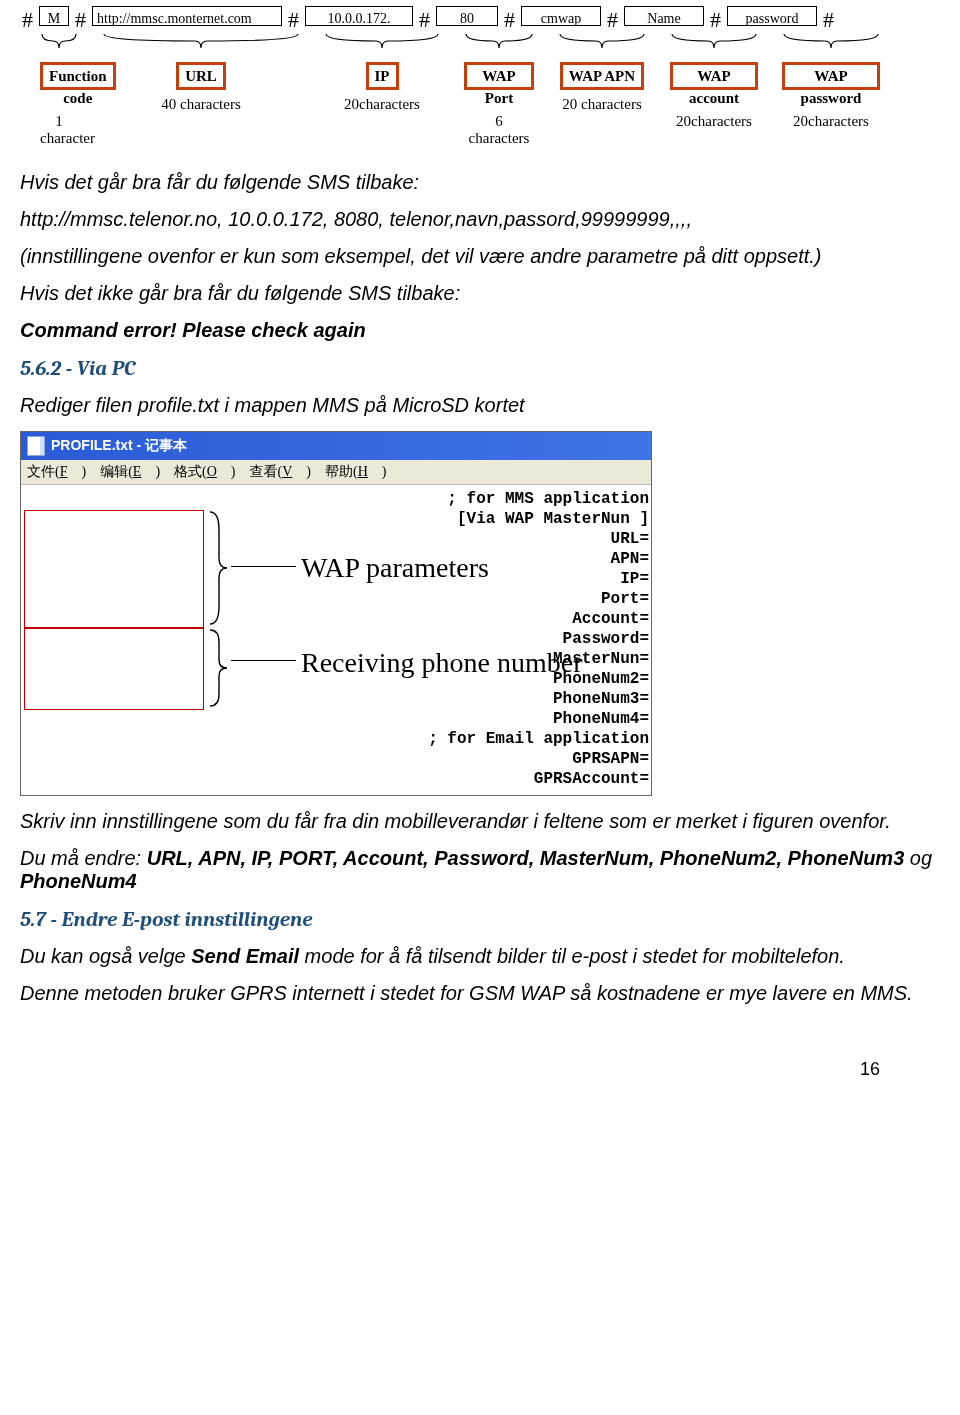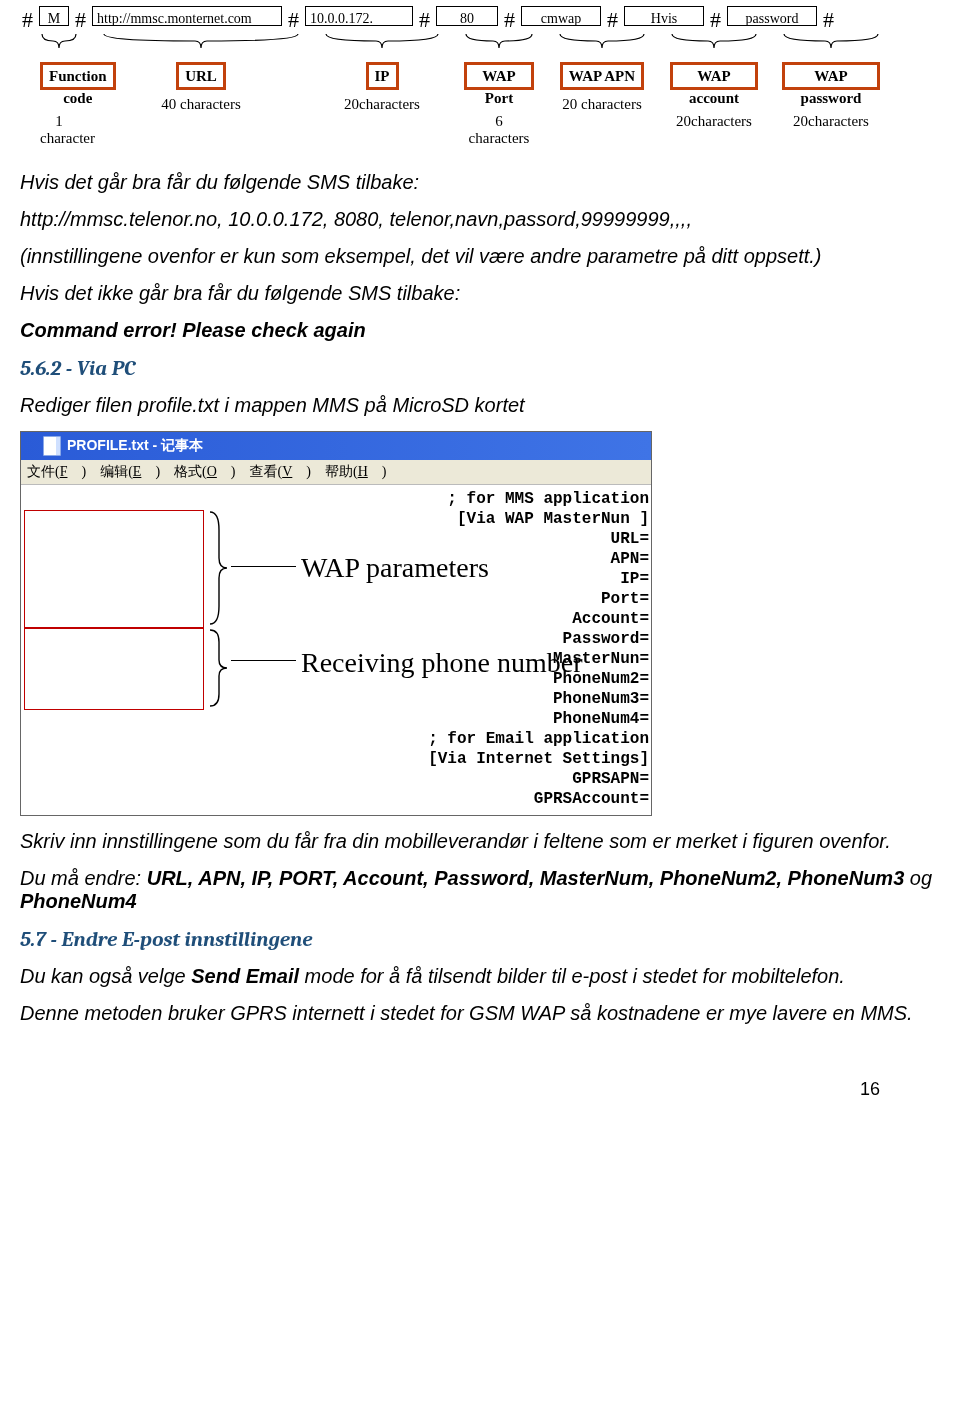--- a/index.html
+++ b/index.html
@@ -34,21 +34,21 @@
     font-size: 14px;
     padding: 2px 4px;
     height: 20px;
     line-height: 20px;
     text-align: left;
     box-sizing: border-box;
     overflow: hidden;
   }
   .cell.c-m { width: 30px; text-align: center; }
   .cell.c-url { width: 190px; }
-  .cell.c-ip { width: 108px; }
+  .cell.c-ip { width: 108px; text-align: center; }
   .cell.c-port { width: 62px; text-align: center; }
   .cell.c-apn { width: 80px; text-align: center; }
   .cell.c-name { width: 80px; text-align: center; }
   .cell.c-pw { width: 90px; text-align: center; }
 
   .braces-row {
     display: flex;
     gap: 4px;
     font-family: "Times New Roman", serif;
     margin-top: -2px;
@@ -95,21 +95,21 @@
   }
   .np-title {
     display: flex;
     align-items: center;
     gap: 6px;
     background: linear-gradient(to right, #2a5bd7, #3f74e6);
     color: #fff;
     font-family: Tahoma, sans-serif;
     font-size: 14px;
     font-weight: bold;
-    padding: 3px 22px;
+    padding: 3px 6px;
     height: 22px;
   }
   .np-doc-icon {
     width: 16px; height: 18px;
     background: #fff;
     border: 1px solid #8aa8e8;
     border-radius: 1px;
     display: inline-block;
     box-shadow: inset -4px 0 0 #cfe0ff;
   }
@@ -181,21 +181,21 @@
         <div class="cell c-m">M</div>
         <div class="hash">#</div>
         <div class="cell c-url">http://mmsc.monternet.com</div>
         <div class="hash">#</div>
         <div class="cell c-ip">10.0.0.172.</div>
         <div class="hash">#</div>
         <div class="cell c-port">80</div>
         <div class="hash">#</div>
         <div class="cell c-apn">cmwap</div>
         <div class="hash">#</div>
-        <div class="cell c-name">Hvis</div>
+        <div class="cell c-name">Name</div>
         <div class="hash">#</div>
         <div class="cell c-pw">password</div>
         <div class="hash">#</div>
       </div>
     <div class="braces-row" id="braces-row">
         <div style="width: 16px;"></div>
         <div class="brace-slot" style="width: 38px;"><svg width="38" height="18" viewBox="0 0 38 18">
             <path d="M2 2 Q2 9 13 9 Q19 9 19 16 Q19 9 25 9 Q36 9 36 2" fill="none" stroke="#000" stroke-width="1.2"></path>
           </svg><div class="label-box">Function code</div><div class="sublabel">1 character</div></div>
         <div style="width: 16px;"></div>
@@ -249,21 +249,20 @@
         <div class="np-line">APN=</div>
         <div class="np-line">IP=</div>
         <div class="np-line">Port=</div>
         <div class="np-line">Account=</div>
         <div class="np-line">Password=</div>
         <div class="np-line">MasterNun=</div>
         <div class="np-line">PhoneNum2=</div>
         <div class="np-line">PhoneNum3=</div>
         <div class="np-line">PhoneNum4=</div>
         <div class="np-line">; for Email application</div>
-        <div class="np-line">[Via Internet Settings]</div>
         <div class="np-line">GPRSAPN=</div>
         <div class="np-line">GPRSAccount=</div>
       </div>
 
     <div class="hl-box hl-wap"></div>
     <div class="hl-box hl-phone"></div>
 
     <div class="annot-brace b1">
       <svg width="22" height="116" viewBox="0 0 22 116">
           <path d="M3 2 Q12 2 12 20 L12 48 Q12 58 20 58 Q12 58 12 68 L12 96 Q12 114 3 114" fill="none" stroke="#000" stroke-width="1.4"></path>

